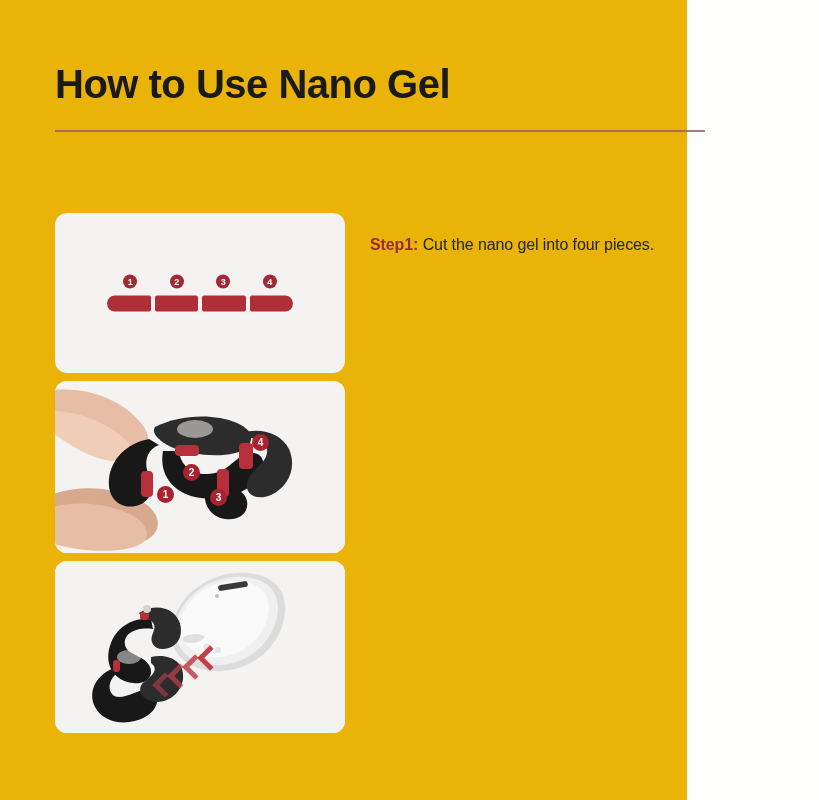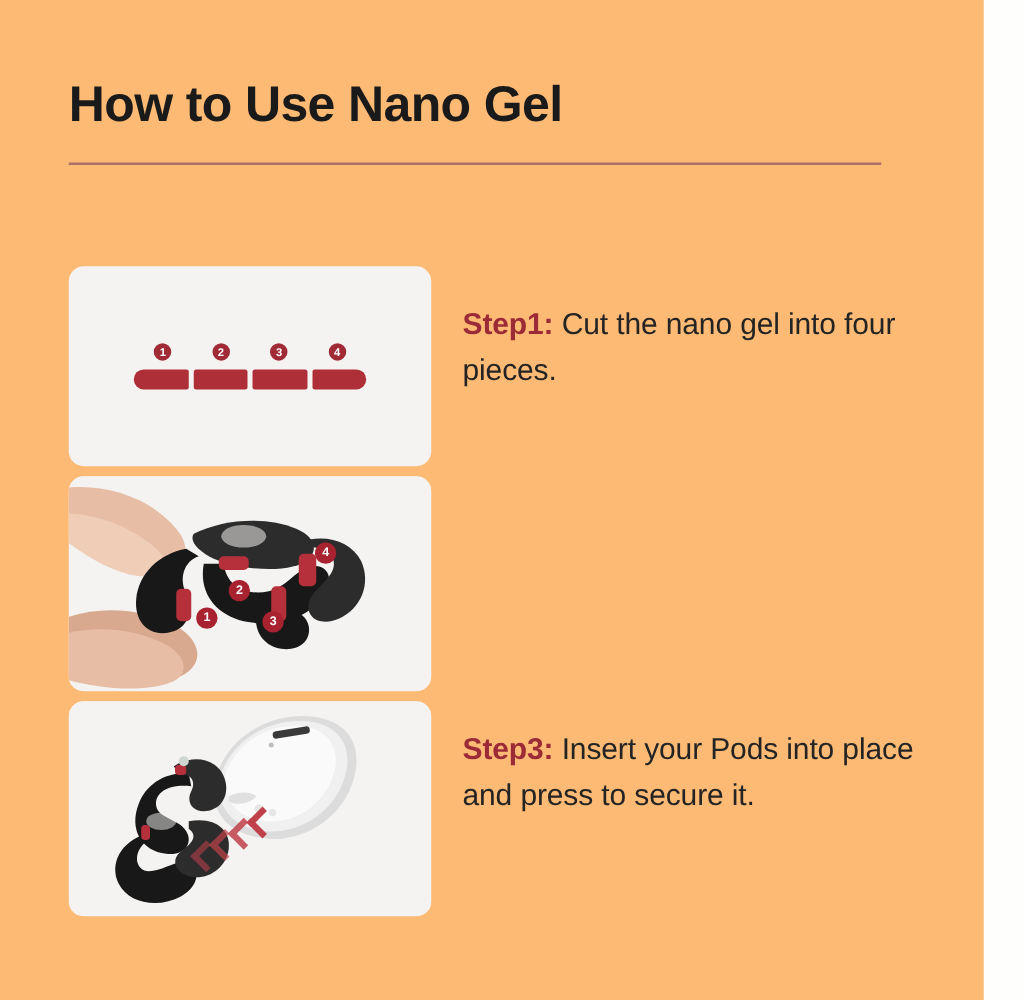--- a/index.html
+++ b/index.html
@@ -9,23 +9,23 @@
   }
   body {
     width: 819px;
     height: 800px;
     background: #fefefd;
     font-family: "Liberation Sans", sans-serif;
     overflow: hidden;
   }
   .page {
     position: relative;
-    width: 787px;
+    width: 687px;
     height: 800px;
-    background: #fdba74;
+    background: #eab308;
   }
 
   
   .header {
     position: absolute;
     left: 55px;
     top: 62px;
     width: 700px;
   }
   .page-title {
@@ -69,21 +69,21 @@
   .card-1 { height: 160px; }
   .card-2 { height: 172px; margin-top: 8px; }
   .card-3 { height: 172px; margin-top: 8px; }
 
   .text-col {
     margin-left: 25px;
     padding-top: 4px;
     width: 400px;
   }
   .step-text {
-    font-size: 24px;
+    font-size: 16px;
     line-height: 1.56;
     color: #242424;
     letter-spacing: -0.1px;
   }
   .step-label {
     font-weight: bold;
     color: #9c2b38;
   }
 
   
@@ -253,19 +253,16 @@
           <ellipse cx="74" cy="96" rx="12" ry="7" fill="#f4f3f1" opacity="0.5"></ellipse>
           <rect class="gel-red" x="85" y="51" width="9" height="8" rx="3"></rect>
           <rect class="gel-red" x="58" y="99" width="7" height="12" rx="3"></rect>
           <circle cx="92" cy="48" r="4" fill="#cfd6cf"></circle>
         </svg>
         <div class="chev" style="left:146px; top:88px; opacity:1;"></div>
         <div class="chev" style="left:131px; top:97px; opacity:0.85;"></div>
         <div class="chev" style="left:116px; top:106px; opacity:0.7;"></div>
         <div class="chev" style="left:101px; top:115px; opacity:0.55;"></div>
       </div>
-      <div class="text-col">
-        <p class="step-text"><span class="step-label">Step3:</span><span> Insert your Pods into place and press to secure it.</span></p>
-      </div>
     </div>
 
   </div>
 </div>
 
 </body></html>

